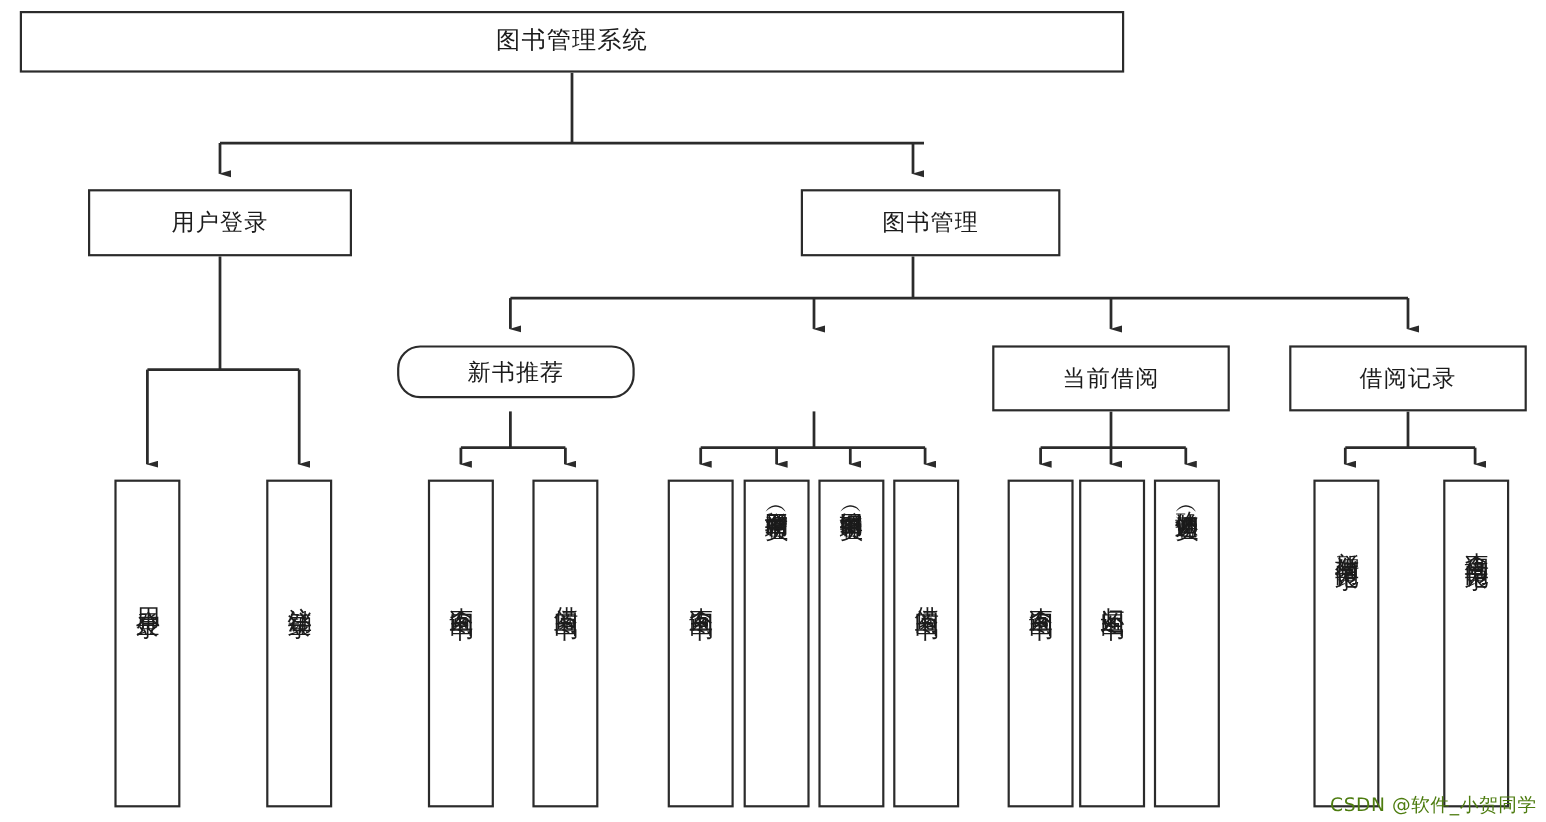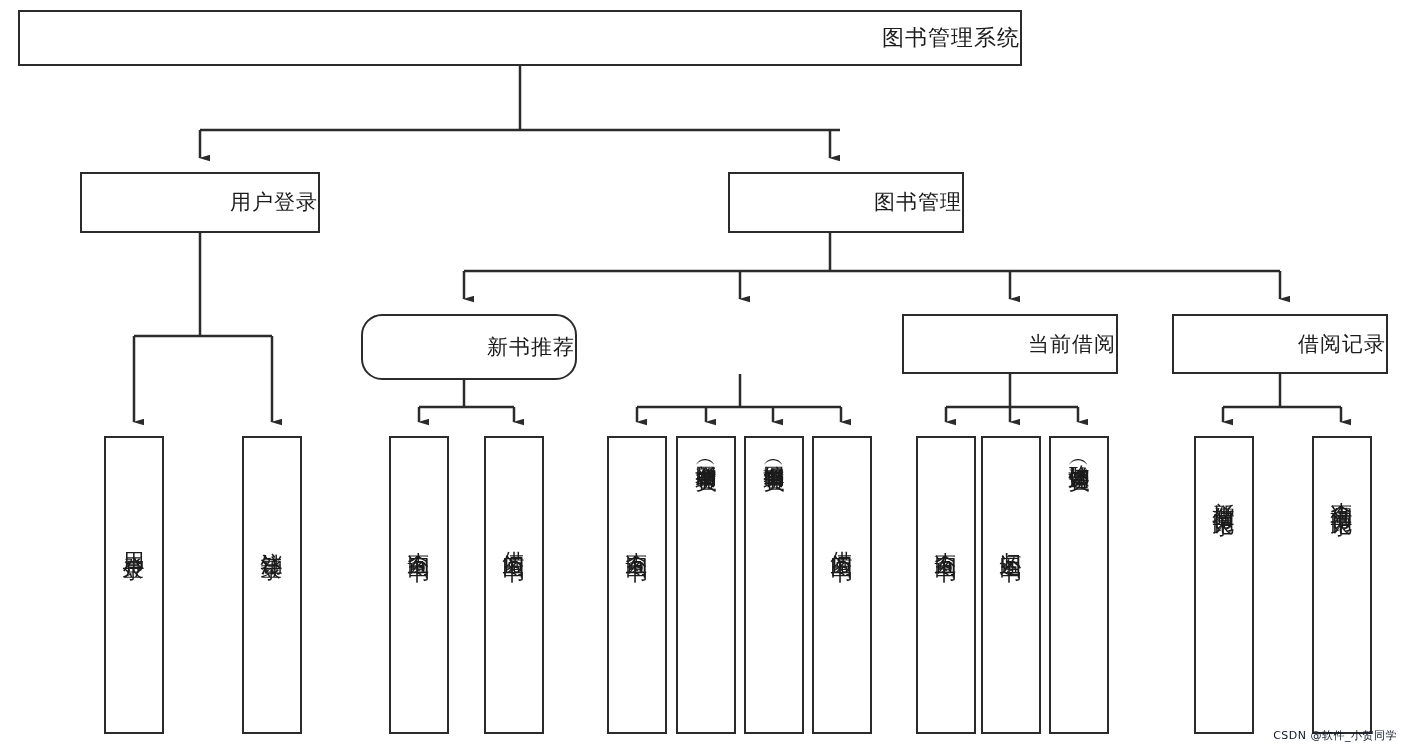--- a/index.html
+++ b/index.html
@@ -21,21 +21,21 @@
     width:1405px; height:747px;
     pointer-events:none;
   }
   .node{
     position:absolute;
     box-sizing:border-box;
     background:#ffffff;
     border:2.5px solid #2b2b2b;
     display:flex;
     align-items:center;
-    justify-content:flex-end;
+    justify-content:center;
     z-index:2;
   }
   .node .label{
     font-size:21px;
     line-height:1.15;
     letter-spacing:1px;
     color:#1b1b1b;
     white-space:nowrap;
     text-align:center;
   }
@@ -61,22 +61,22 @@
   .node.leaf.mid2 .label{
     margin-top:86px;
   }
   .node.leaf.mid3 .label{
     margin-top:36px;
   }
   #watermark{
     position:absolute;
     right:8px;
     bottom:4px;
-    font-size:11px;
-    color:#0f172a;
+    font-size:17px;
+    color:#4d7c0f;
     letter-spacing:0.5px;
     z-index:5;
     white-space:nowrap;
     font-family:"DejaVu Sans","Liberation Sans",sans-serif;
   }
 </style>
 </head>
 <body>
 
 <div id="canvas">
@@ -135,21 +135,21 @@
     <span class="label">图书管理系统</span>
   </div>
 
   <div class="node" style="left:80px; top:172px; width:240px; height:61px;">
     <span class="label">用户登录</span>
   </div>
   <div class="node" style="left:712px; top:172px; width:236px; height:61px;margin-left:16px;">
     <span class="label">图书管理</span>
   </div>
 
-  <div class="node" style="left:361px; top:314px; width:216px; height:66px;border-radius:21px;">
+  <div class="node" style="left:361px; top:314px; width:216px; height:48px;border-radius:21px;">
     <span class="label">新书推荐</span>
   </div>
   <div class="node" style="left:1172px; top:314px; width:216px; height:60px;">
     <span class="label">借阅记录</span>
   </div>
   <div class="node" style="left:902px; top:314px; width:216px; height:60px;">
     <span class="label">当前借阅</span>
   </div>
 
   <div class="node leaf mid2" style="left:104px; top:436px; width:60px; height:298px;">

